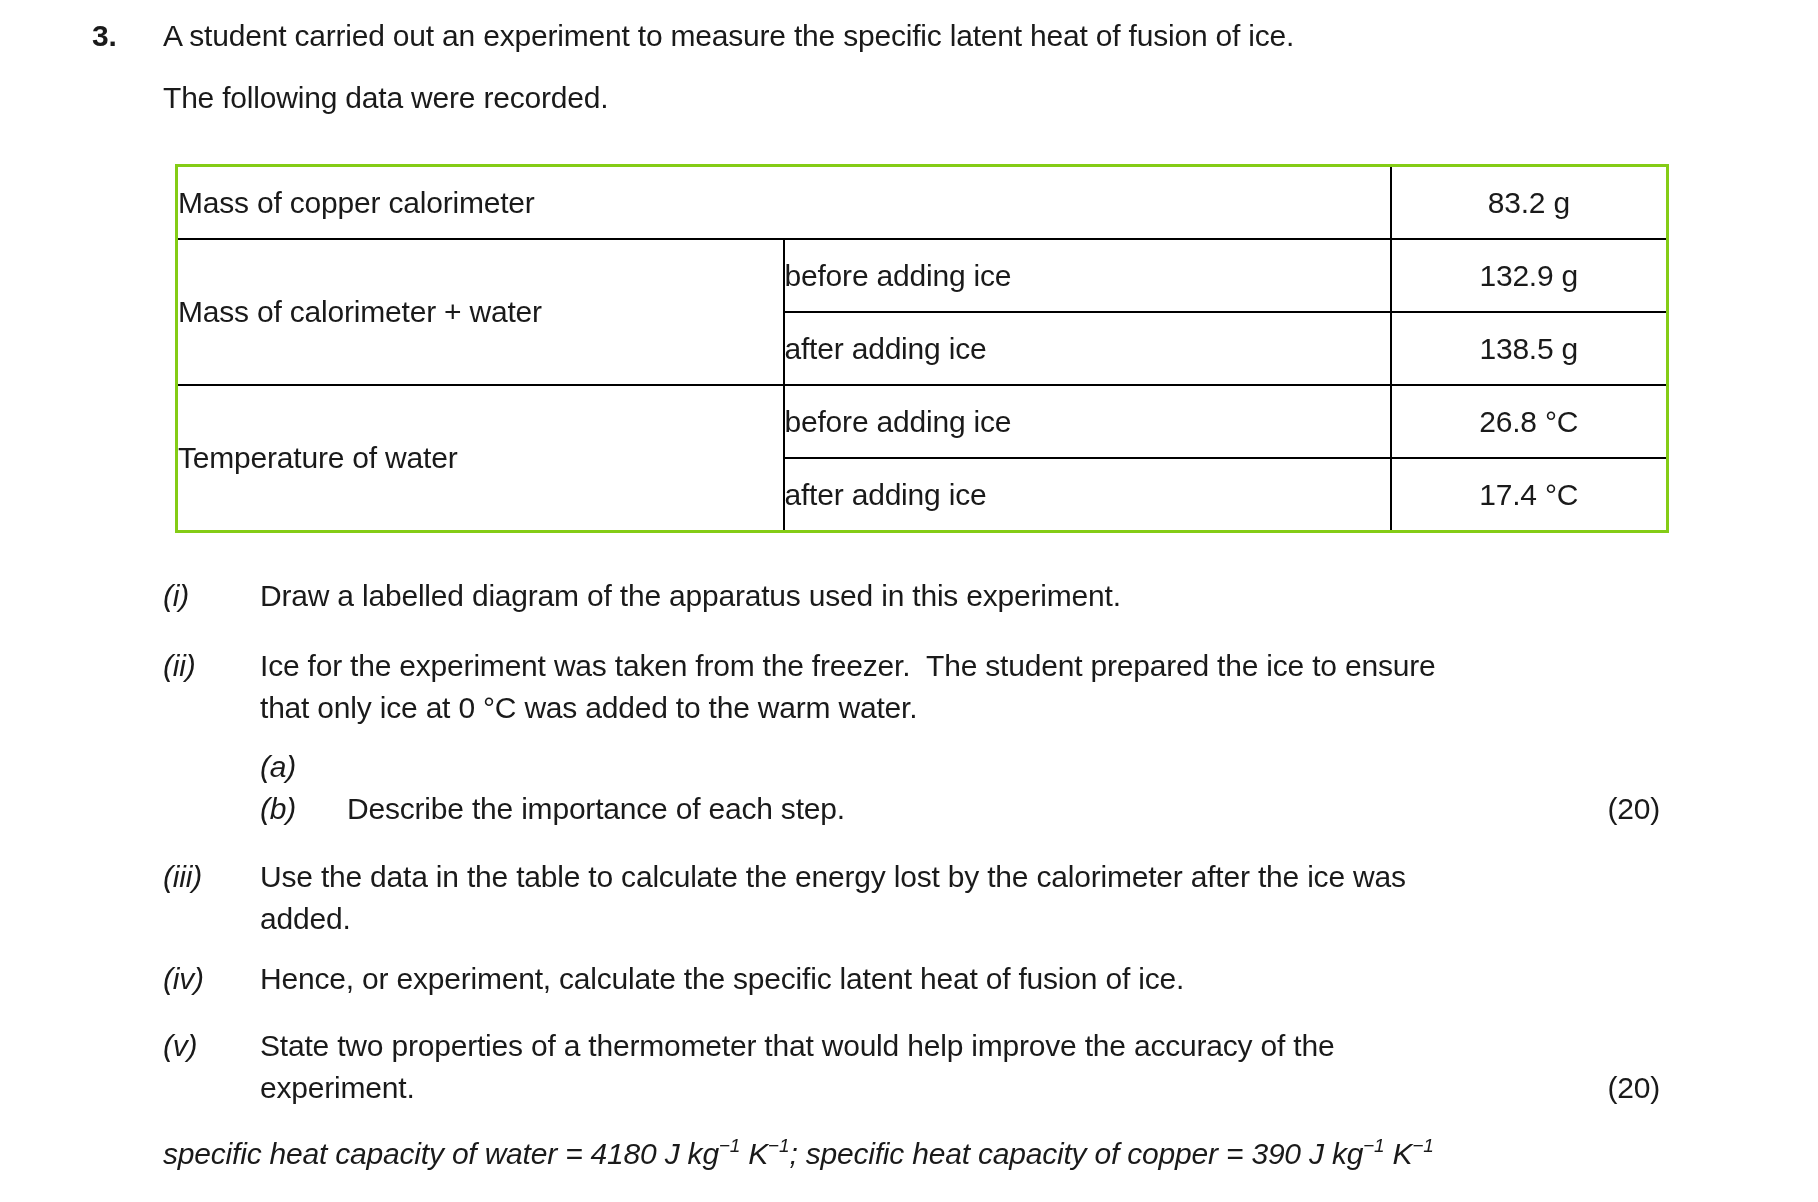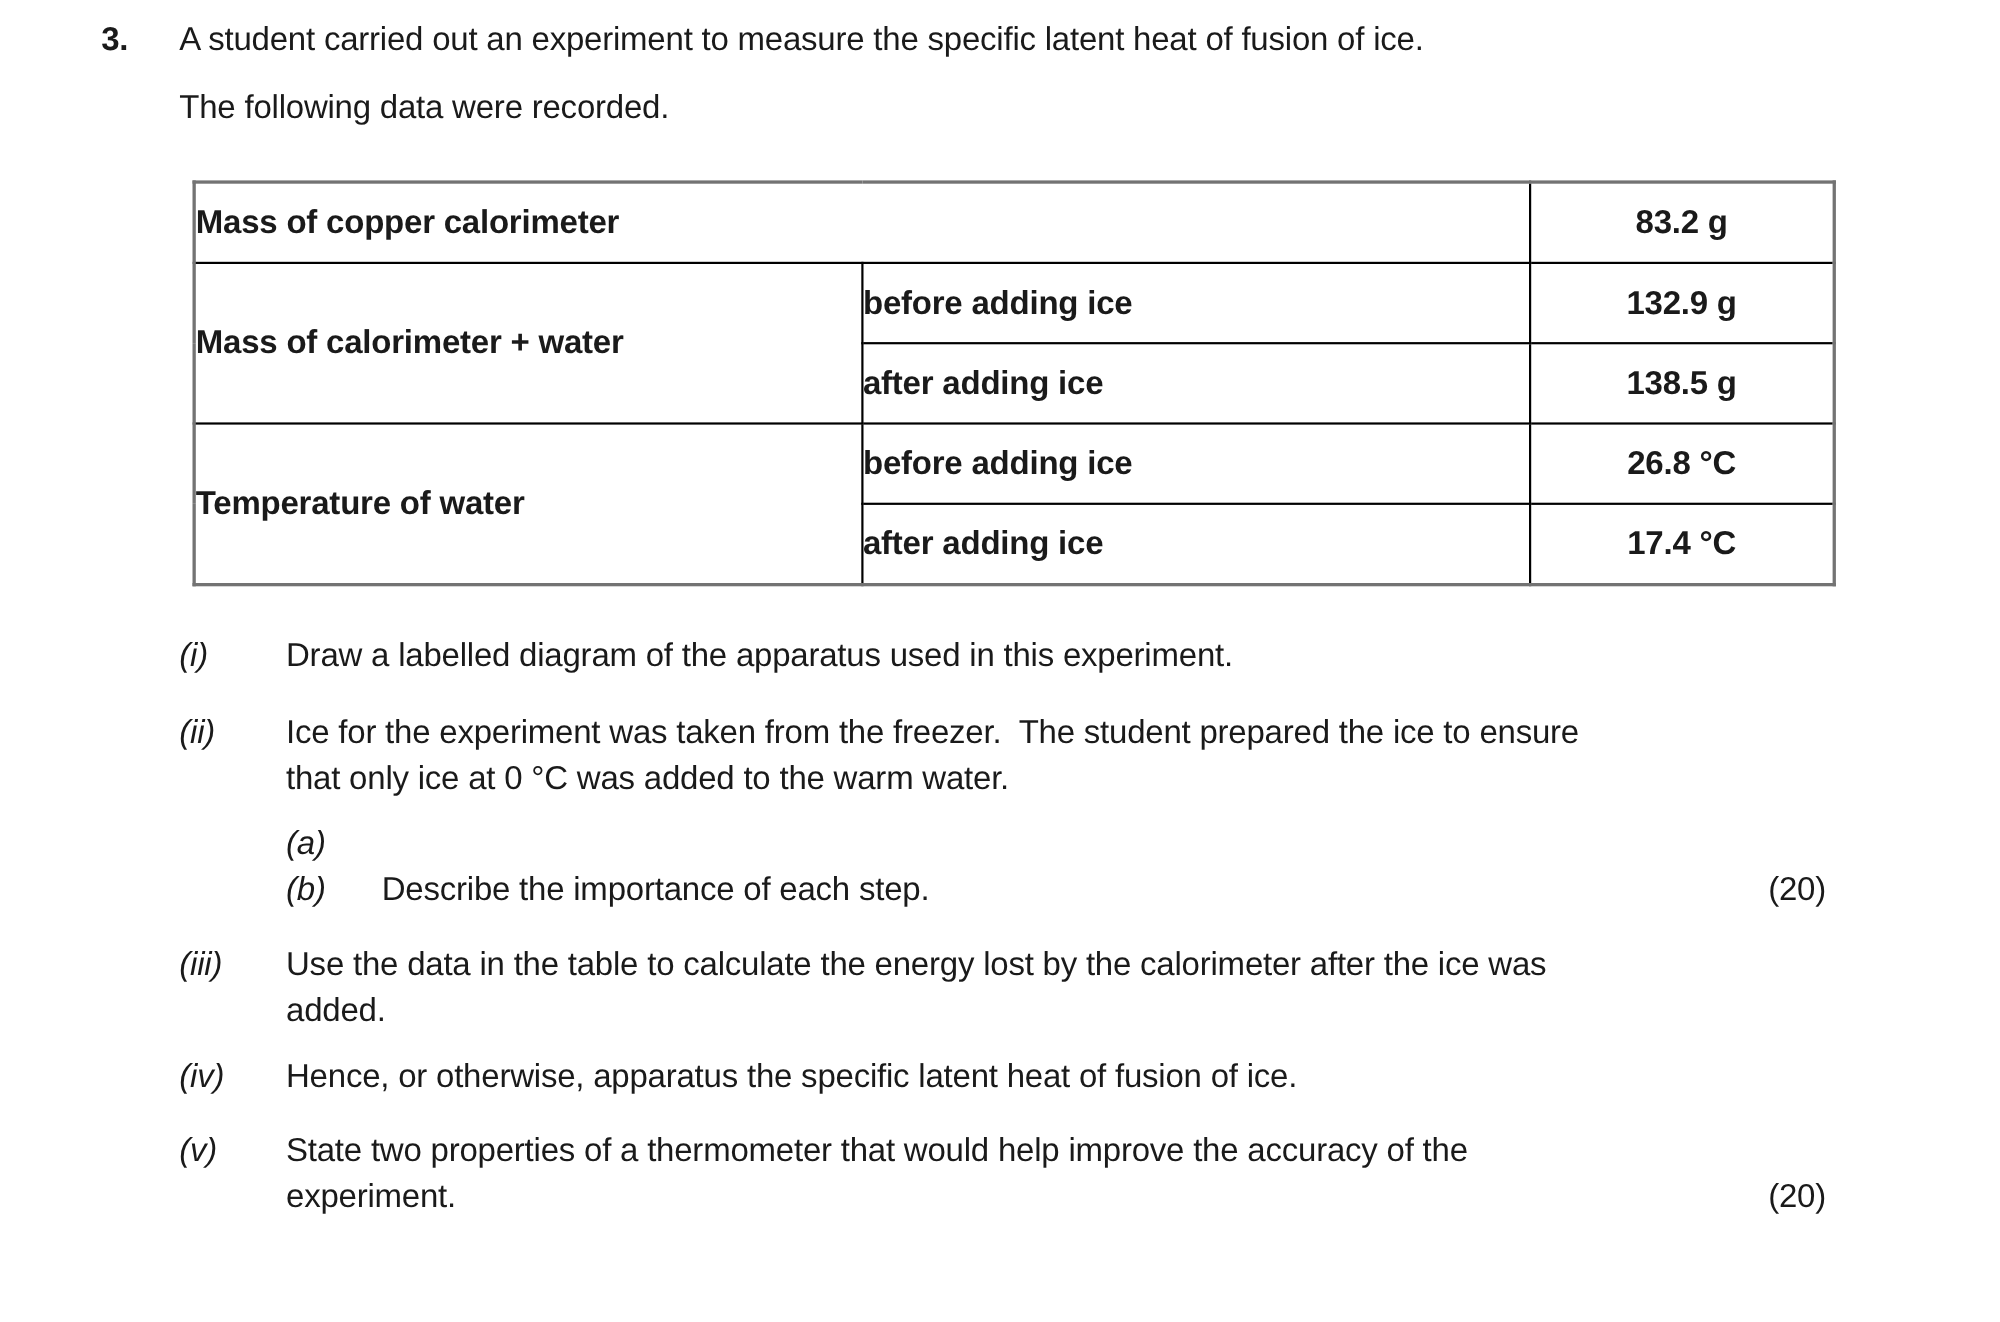--- a/index.html
+++ b/index.html
@@ -35,22 +35,21 @@
     margin-top: 20px;
     white-space: pre;
   }
   
   table.datatable {
     border-collapse: collapse;
     table-layout: fixed;
     margin-top: 45px;
     margin-left: 83px;
     width: 1491px;
-    border: 3px solid #737373;
-    font-weight: bold;
+    border: 3px solid #84cc16;
   }
   table.datatable td {
     border: 2px solid #000000;
     height: 71px;
     vertical-align: middle;
     padding: 0;
     overflow: hidden;
   }
   td.lblcell  { padding-left: 18px; }
   td.subcell  { padding-left: 21px; }
@@ -179,31 +178,32 @@
       <div class="pnum">(iii)</div>
       <div class="pbody">
         <div class="line">Use the data in the table to calculate the energy lost by the calorimeter after the ice was</div>
         <div class="line">added.</div>
       </div>
     </div>
 
     <div class="part mt-iv">
       <div class="pnum">(iv)</div>
       <div class="pbody">
-        <div class="line">Hence, or otherwise, apparatus the specific latent heat of fusion of ice.</div>
+        <div class="line">Hence, or experiment, calculate the specific latent heat of fusion of ice.</div>
       </div>
     </div>
 
     <div class="part mt-v">
       <div class="pnum">(v)</div>
       <div class="pbody">
         <div class="line">State two properties of a thermometer that would help improve the accuracy of the</div>
         <div class="lineflex">
           <span class="line">experiment.</span>
           <span class="marks">(20)</span>
         </div>
       </div>
     </div>
 
   </div>
 
+  <div class="constants"><span>specific heat capacity of water = 4180 J kg</span><sup>−1</sup><span> K</span><sup>−1</sup><span>; specific heat capacity of copper = 390 J kg</span><sup>−1</sup><span> K</span><sup>−1</sup></div>
 
 </div>
 
 </body></html>

